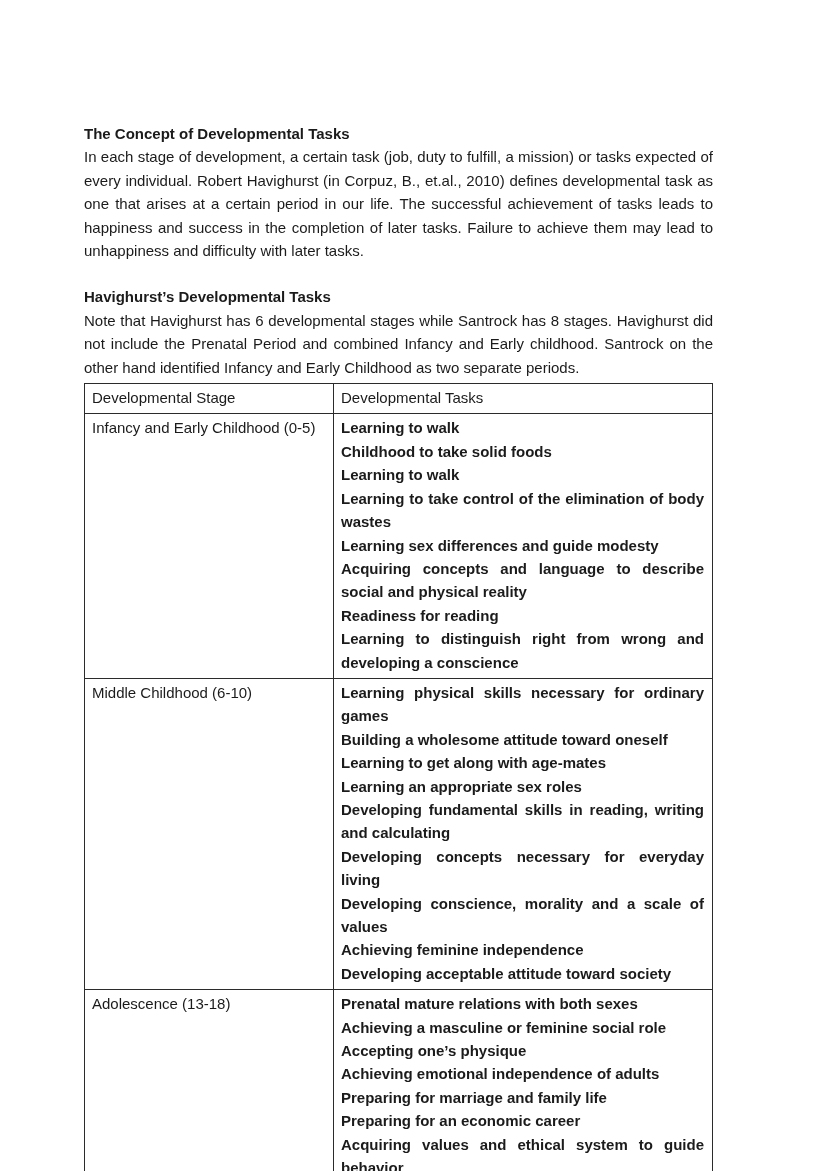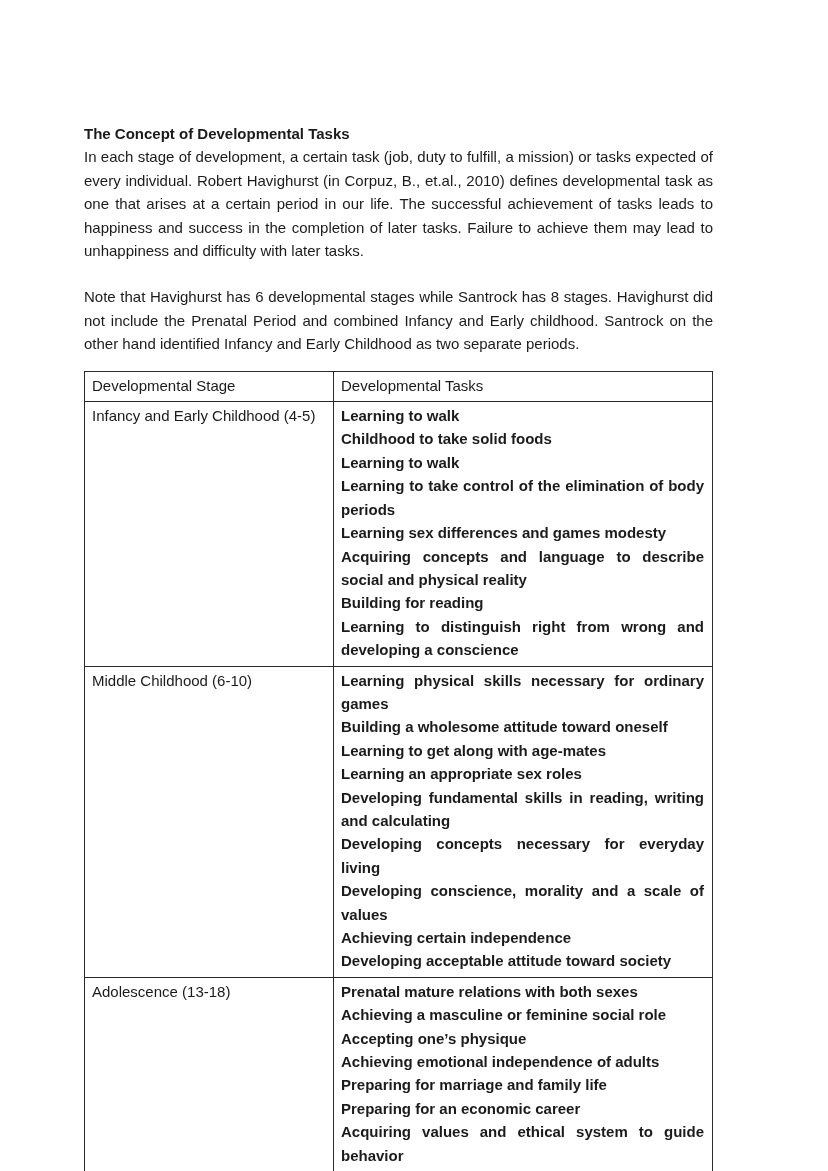--- a/index.html
+++ b/index.html
@@ -28,21 +28,21 @@
   .doc-heading {
     font-size: 15px;
     font-weight: bold;
     margin: 0;
   }
   .doc-para {
     margin: 0 0 23px 0;
     text-align: justify;
   }
   .doc-para.tight {
-    margin-bottom: 15px;
+    margin-bottom: 4px;
   }
   table.doc-table {
     border-collapse: collapse;
     width: 100%;
     table-layout: fixed;
   }
   .doc-table th,
   .doc-table td {
     border: 1px solid #2b2b2b;
     vertical-align: top;
@@ -64,58 +64,59 @@
 </style>
 </head>
 <body>
 
 <div class="page">
   <div class="content">
 
     <h2 class="doc-heading">The Concept of Developmental Tasks</h2>
     <p class="doc-para">In each stage of development, a certain task (job, duty to fulfill, a mission) or tasks expected of every individual. Robert Havighurst (in Corpuz, B., et.al., 2010) defines developmental task as one that arises at a certain period in our life. The successful achievement of tasks leads to happiness and success in the completion of later tasks. Failure to achieve them may lead to unhappiness and difficulty with later tasks.</p>
 
+    <h2 class="doc-heading">Havighurst’s Developmental Tasks</h2>
     <p class="doc-para tight">Note that Havighurst has 6 developmental stages while Santrock has 8 stages. Havighurst did not include the Prenatal Period and combined Infancy and Early childhood. Santrock on the other hand identified Infancy and Early Childhood as two separate periods.</p>
 
     <table class="doc-table">
       <colgroup>
         <col class="stage-col">
         <col>
       </colgroup>
       <thead>
         <tr>
           <th>Developmental Stage</th>
           <th>Developmental Tasks</th>
         </tr>
       </thead>
       <tbody>
         <tr>
-          <td class="stage-cell">Infancy and Early Childhood (4-5)</td>
+          <td class="stage-cell">Infancy and Early Childhood (0-5)</td>
           <td class="tasks-cell">
             <p>Learning to walk</p>
             <p>Childhood to take solid foods</p>
             <p>Learning to walk</p>
-            <p>Learning to take control of the elimination of body periods</p>
-            <p>Learning sex differences and games modesty</p>
+            <p>Learning to take control of the elimination of body wastes</p>
+            <p>Learning sex differences and guide modesty</p>
             <p>Acquiring concepts and language to describe social and physical reality</p>
-            <p>Building for reading</p>
+            <p>Readiness for reading</p>
             <p>Learning to distinguish right from wrong and developing a conscience</p>
           </td>
         </tr>
         <tr>
           <td class="stage-cell">Middle Childhood (6-10)</td>
           <td class="tasks-cell">
             <p>Learning physical skills necessary for ordinary games</p>
             <p>Building a wholesome attitude toward oneself</p>
             <p>Learning to get along with age-mates</p>
             <p>Learning an appropriate sex roles</p>
             <p>Developing fundamental skills in reading, writing and calculating</p>
             <p>Developing concepts necessary for everyday living</p>
             <p>Developing conscience, morality and a scale of values</p>
-            <p>Achieving certain independence</p>
+            <p>Achieving feminine independence</p>
             <p>Developing acceptable attitude toward society</p>
           </td>
         </tr>
         <tr>
           <td class="stage-cell">Adolescence (13-18)</td>
           <td class="tasks-cell">
             <p>Prenatal mature relations with both sexes</p>
             <p>Achieving a masculine or feminine social role</p>
             <p>Accepting one’s physique</p>
             <p>Achieving emotional independence of adults</p>

